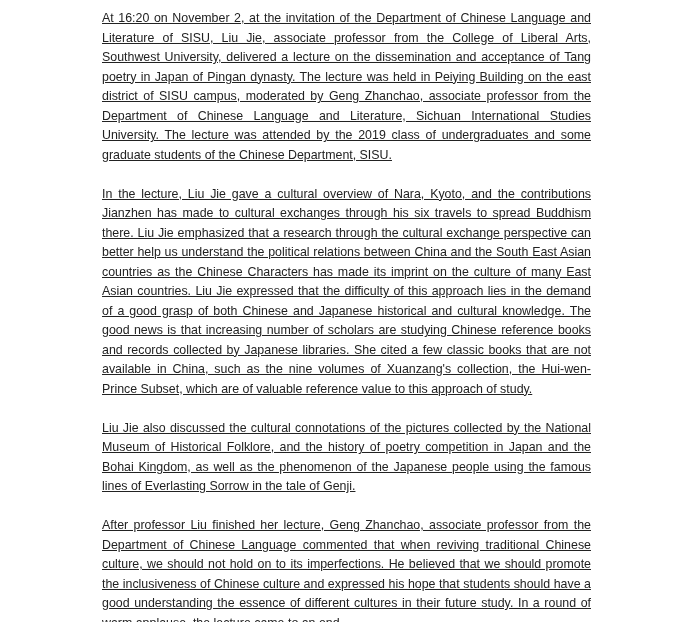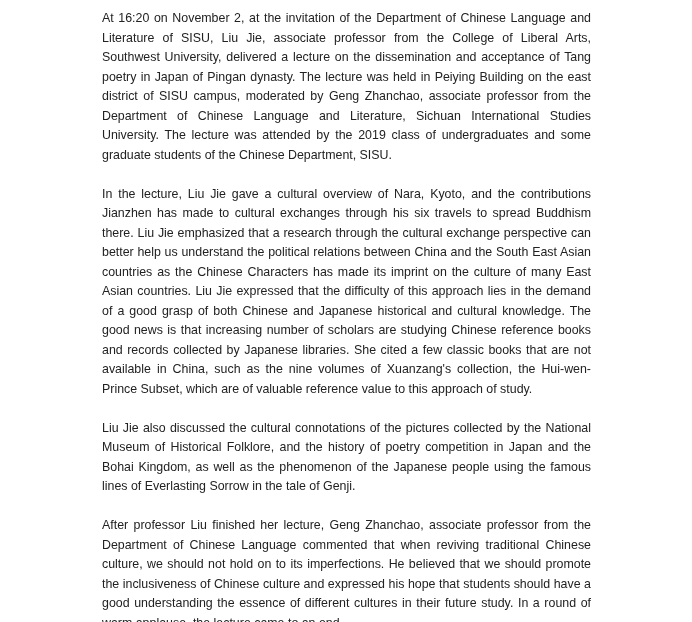--- a/index.html
+++ b/index.html
@@ -8,21 +8,21 @@
       position: absolute;
       left: 102px;
       top: 9px;
       width: 489px;
       font-family: "Liberation Sans", "DejaVu Sans", sans-serif;
       font-size: 12.4px;
       line-height: 19.5px;
       color: #222222;
       text-align: justify;
     }
-    .doc p { margin: 0 0 19.5px 0; }
+    .doc p { margin: 0 0 19.5px 0; text-decoration: underline; }
     .doc p:last-child { margin-bottom: 0; }
   </style>
 </head>
 <body>
 
 <div class="doc">
   <p>At 16:20 on November 2, at the invitation of the Department of Chinese Language and Literature of SISU, Liu Jie, associate professor from the College of Liberal Arts, Southwest University, delivered a lecture on the dissemination and acceptance of Tang poetry in Japan of Pingan dynasty. The lecture was held in Peiying Building on the east district of SISU campus, moderated by Geng Zhanchao, associate professor from the Department of Chinese Language and Literature, Sichuan International Studies University. The lecture was attended by the 2019 class of undergraduates and some graduate students of the Chinese Department, SISU.</p>
   <p>In the lecture, Liu Jie gave a cultural overview of Nara, Kyoto, and the contributions Jianzhen has made to cultural exchanges through his six travels to spread Buddhism there. Liu Jie emphasized that a research through the cultural exchange perspective can better help us understand the political relations between China and the South East Asian countries as the Chinese Characters has made its imprint on the culture of many East Asian countries. Liu Jie expressed that the difficulty of this approach lies in the demand of a good grasp of both Chinese and Japanese historical and cultural knowledge. The good news is that increasing number of scholars are studying Chinese reference books and records collected by Japanese libraries. She cited a few classic books that are not available in China, such as the nine volumes of Xuanzang's collection, the Hui-wen-Prince Subset, which are of valuable reference value to this approach of study.</p>
   <p>Liu Jie also discussed the cultural connotations of the pictures collected by the National Museum of Historical Folklore, and the history of poetry competition in Japan and the Bohai Kingdom, as well as the phenomenon of the Japanese people using the famous lines of Everlasting Sorrow in the tale of Genji.</p>
   <p>After professor Liu finished her lecture, Geng Zhanchao, associate professor from the Department of Chinese Language commented that when reviving traditional Chinese culture, we should not hold on to its imperfections. He believed that we should promote the inclusiveness of Chinese culture and expressed his hope that students should have a good understanding the essence of different cultures in their future study. In a round of warm applause, the lecture came to an end.</p>

